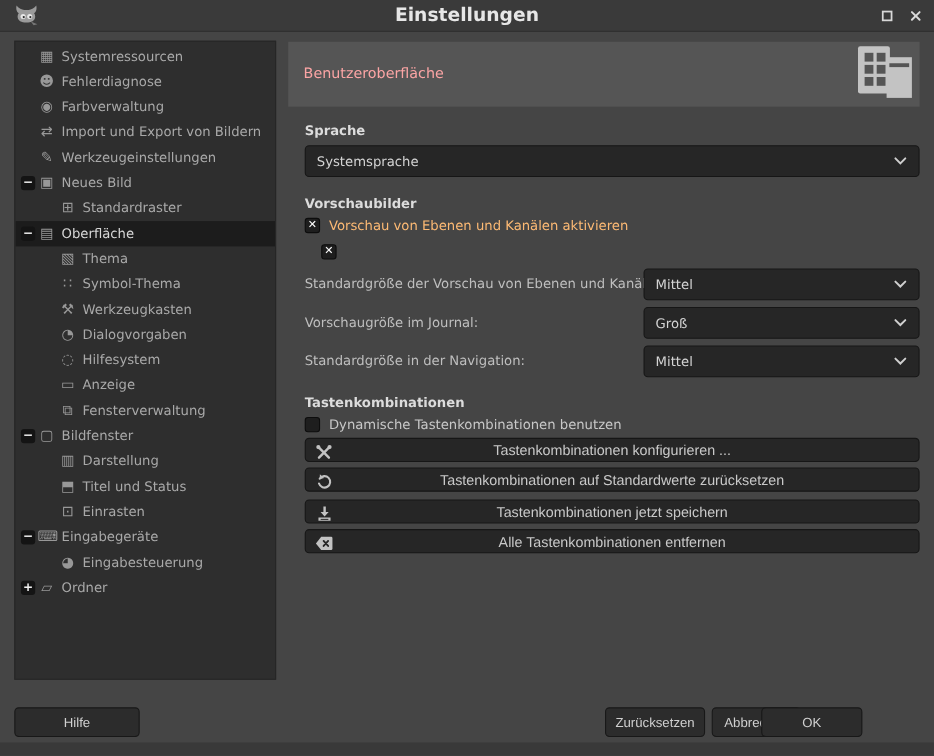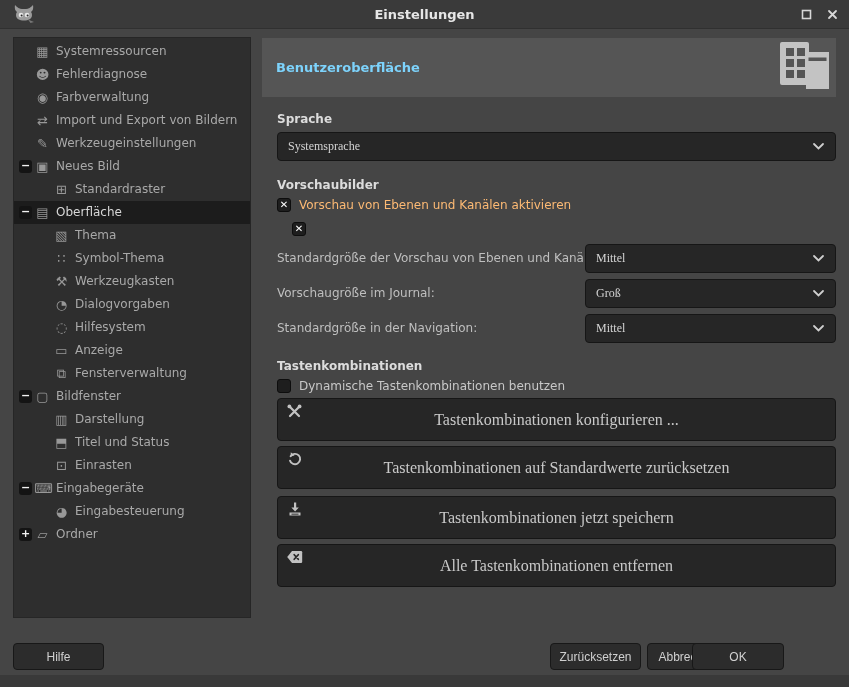--- a/index.html
+++ b/index.html
@@ -7,21 +7,21 @@
     width:849px;height:687px;position:relative;overflow:hidden;
     background:#454545;font-family:"DejaVu Sans",sans-serif;
     -webkit-font-smoothing:antialiased;
   }
   
   .titlebar{
     position:absolute;left:0;top:0;width:849px;height:28px;
     background:#3a3a3a;border-bottom:1px solid #303030;
     display:flex;align-items:center;justify-content:center;
   }
-  .titlebar .win-title{font-size:13px;font-weight:bold;color:#e6e6e6}
+  .titlebar .win-title{font-size:17px;font-weight:bold;color:#e6e6e6}
   .wilber{position:absolute;left:13px;top:4px}
   .win-controls{position:absolute;right:10px;top:0;height:28px;display:flex;align-items:center;gap:13px}
   .win-btn{width:13px;height:13px;display:flex;align-items:center;justify-content:center;cursor:default}
   
   .sidebar{
     position:absolute;left:13px;top:37px;width:238px;height:581px;
     background:#2e2e2e;border:1px solid #262626;box-sizing:border-box;
     padding-top:2px;overflow:hidden;
   }
   .side-row{position:relative;height:23px;font-size:12px;color:#a9a9a9;line-height:23px;white-space:nowrap}
@@ -34,61 +34,60 @@
   .side-icon{position:absolute;left:20px;top:0;width:17px;text-align:center;color:#989898;font-size:13px}
   .side-label{position:absolute;left:42px;top:0}
   .side-row.lvl1 .side-icon{left:39px}
   .side-row.lvl1 .side-label{left:61px}
   
   .main{position:absolute;left:262px;top:38px;width:574px}
   .header-band{
     height:59px;background:#555555;display:flex;align-items:center;
     padding:0 6px 0 14px;box-sizing:border-box;
   }
-  .header-band .page-title{font-size:13px;font-weight:bold;color:#7dd3fc;flex:1}
+  .header-band .page-title{font-size:13px;font-weight:normal;color:#fca5a5;flex:1}
   .section-title{font-size:12px;font-weight:bold;color:#dcdcdc;margin:15px 0 0 0}
   .indent{margin-left:15px}
   .dropdown{
     height:29px;background:#262626;border:1px solid #161616;border-radius:4px;
     display:flex;align-items:center;padding:0 10px;box-sizing:border-box;
-    color:#d4d4d4;font-size:12px;cursor:default;font-family:Liberation Serif, serif;
+    color:#d4d4d4;font-size:12px;cursor:default;
   }
   .dropdown .chev{margin-left:auto;display:flex;align-items:center}
   .dd-lang{margin:6px 0 0 15px}
   .cb-row{display:flex;align-items:center;gap:8px;font-size:12px;white-space:nowrap}
   .cb-row.dim{color:#fdba74}
   .cb-row.norm{color:#c8c8c8}
   .checkbox{
     width:14px;height:14px;flex:0 0 14px;background:#1e1e1e;
     border:1px solid #0d0d0d;border-radius:3px;box-sizing:border-box;
     color:#ffffff;font-size:10px;line-height:12px;text-align:center;font-weight:bold;
   }
   .checkbox.checked::after{content:"\2715"}
   .size-row{position:relative;height:29px;margin-top:6px}
   .size-row .row-label{
     position:absolute;left:15px;top:0;height:29px;line-height:29px;
     font-size:12px;color:#bfbfbf;white-space:nowrap;
   }
   .size-row .dropdown{position:absolute;left:323px;top:0;width:251px}
   .action-btn{
-    position:relative;height:43px;margin:5px 0 0 15px;width:559px;
+    position:relative;height:22px;margin:5px 0 0 15px;width:559px;
     background:#262626;border:1px solid #161616;border-radius:4px;box-sizing:border-box;
-    color:#c9c9c9;font-size:16px;display:flex;align-items:center;justify-content:center;
+    color:#c9c9c9;font-size:13px;display:flex;align-items:center;justify-content:center;
     cursor:default;
-    font-family:Liberation Serif, serif;
   }
   .action-btn .btn-icon{position:absolute;left:8px;top:4px;width:17px;height:17px}
   
   .footer-btn{
     position:absolute;top:643px;height:27px;
     background:#2c2c2c;border:1px solid #181818;border-radius:4px;box-sizing:border-box;
     color:#d0d0d0;font-size:12px;display:flex;align-items:center;justify-content:center;
     cursor:default;
   }
-  .btn-help{left:13px;width:91px}
+  .btn-help{left:13px;width:114px}
   .btn-reset{left:550px;width:91px}
   .btn-cancel{left:647px;width:81px}
   .btn-ok{left:692px;width:92px}
   .bottom-edge{position:absolute;left:0;bottom:0;width:849px;height:12px;background:#393939}
 </style>
 </head>
 <body>
 
 <div class="titlebar">
   <span class="wilber">

